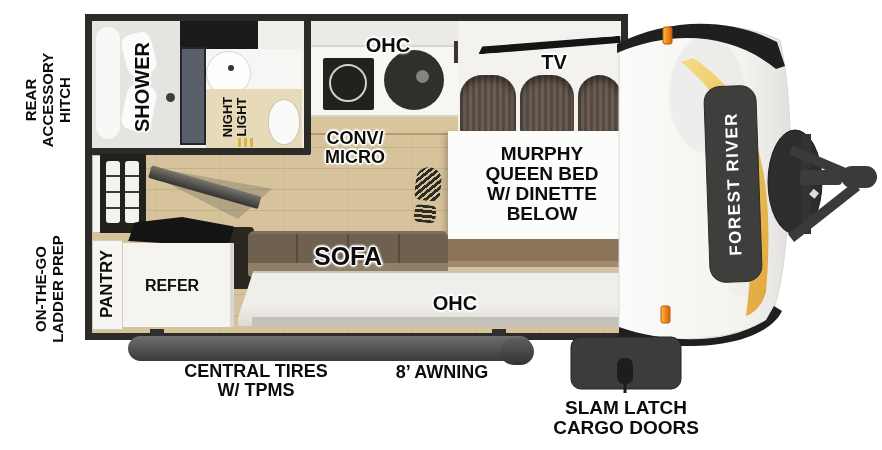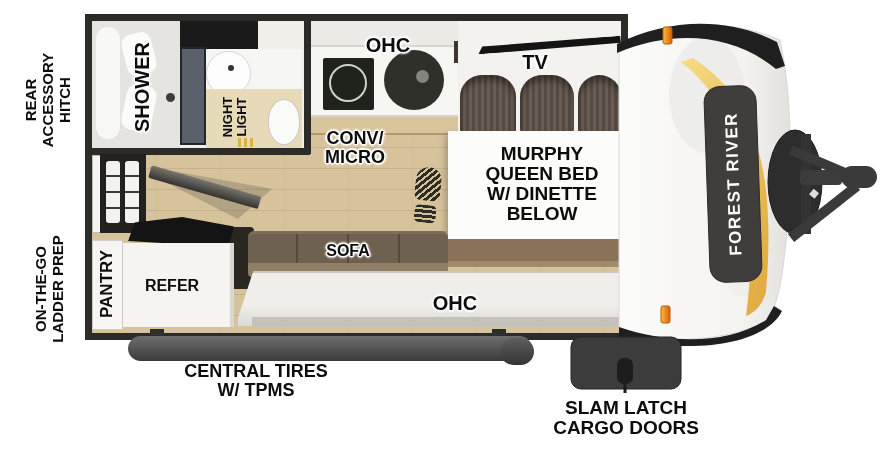--- a/index.html
+++ b/index.html
@@ -112,40 +112,41 @@
       <div class="abs" style="left:0;top:0;width:26px;height:34px;border-radius:13px 13px 7px 7px;background:#2e2d24;
            -webkit-mask:repeating-linear-gradient(135deg,#000 0 3px,transparent 3px 5px);mask:repeating-linear-gradient(135deg,#000 0 3px,transparent 3px 5px);"></div>
       <div class="abs" style="left:2px;top:38px;width:22px;height:18px;border-radius:5px;background:#2e2d24;
            -webkit-mask:repeating-linear-gradient(180deg,#000 0 3px,transparent 3px 5px);mask:repeating-linear-gradient(180deg,#000 0 3px,transparent 3px 5px);"></div>
     </div>
 
     <div class="rot glow" style="left:50px;top:66px;font-size:20px;">SHOWER</div>
     <div class="rot" style="left:143px;top:96px;font-size:13px;line-height:14px;">NIGHT
 LIGHT</div>
     <div class="lbl glow" style="left:246px;top:14px;width:100px;font-size:20px;">OHC</div>
-    <div class="lbl glow" style="left:393px;top:31px;width:100px;font-size:20px;">TV</div>
+    <div class="lbl glow" style="left:412px;top:31px;width:100px;font-size:20px;">TV</div>
     <div class="lbl glow" style="left:203px;top:108px;width:120px;font-size:18px;">CONV/
 MICRO</div>
     <div class="lbl" style="left:360px;top:123px;width:180px;font-size:19px;line-height:20px;">MURPHY
 QUEEN BED
 W/ DINETTE
 BELOW</div>
     <div class="rot" style="left:15px;top:263px;font-size:17px;">PANTRY</div>
     <div class="lbl" style="left:30px;top:257px;width:100px;font-size:16px;">REFER</div>
-    <div class="lbl glow" style="left:206px;top:222px;width:100px;font-size:16px;">SOFA</div>
+    <div class="lbl glow" style="left:206px;top:222px;width:100px;font-size:25px;">SOFA</div>
     <div class="lbl glow" style="left:313px;top:272px;width:100px;font-size:20px;">OHC</div>
   </div>
 
   <div class="abs" style="left:150px;top:329px;width:14px;height:12px;background:#2f2f2f;"></div>
   <div class="abs" style="left:492px;top:329px;width:14px;height:12px;background:#2f2f2f;"></div>
   <div class="abs" style="left:128px;top:336px;width:404px;height:25px;border-radius:13px;background:linear-gradient(180deg,#6e6e6e,#3a3a3a);"></div>
   <div class="abs" style="left:500px;top:338px;width:34px;height:27px;border-radius:14px;background:linear-gradient(180deg,#5e5e5e,#333);"></div>
 
   <div class="lbl" style="left:156px;top:362px;width:200px;font-size:18px;line-height:19px;">CENTRAL TIRES
 W/ TPMS</div>
+  <div class="lbl" style="left:362px;top:363px;width:160px;font-size:18px;">8’ AWNING</div>
   <div class="lbl" style="left:531px;top:398px;width:190px;font-size:19px;line-height:20px;">SLAM LATCH
 CARGO DOORS</div>
 
   <svg class="abs" style="left:555px;top:0;" width="327" height="450" viewBox="0 0 327 450">
     <defs>
       <linearGradient id="bodyGrad" x1="0" y1="0" x2="1" y2="0">
         <stop offset="0" stop-color="#fbfbf9"></stop>
           <stop offset="0.72" stop-color="#f4f3f0"></stop>
         <stop offset="1" stop-color="#e2e1dd"></stop>
       </linearGradient>

